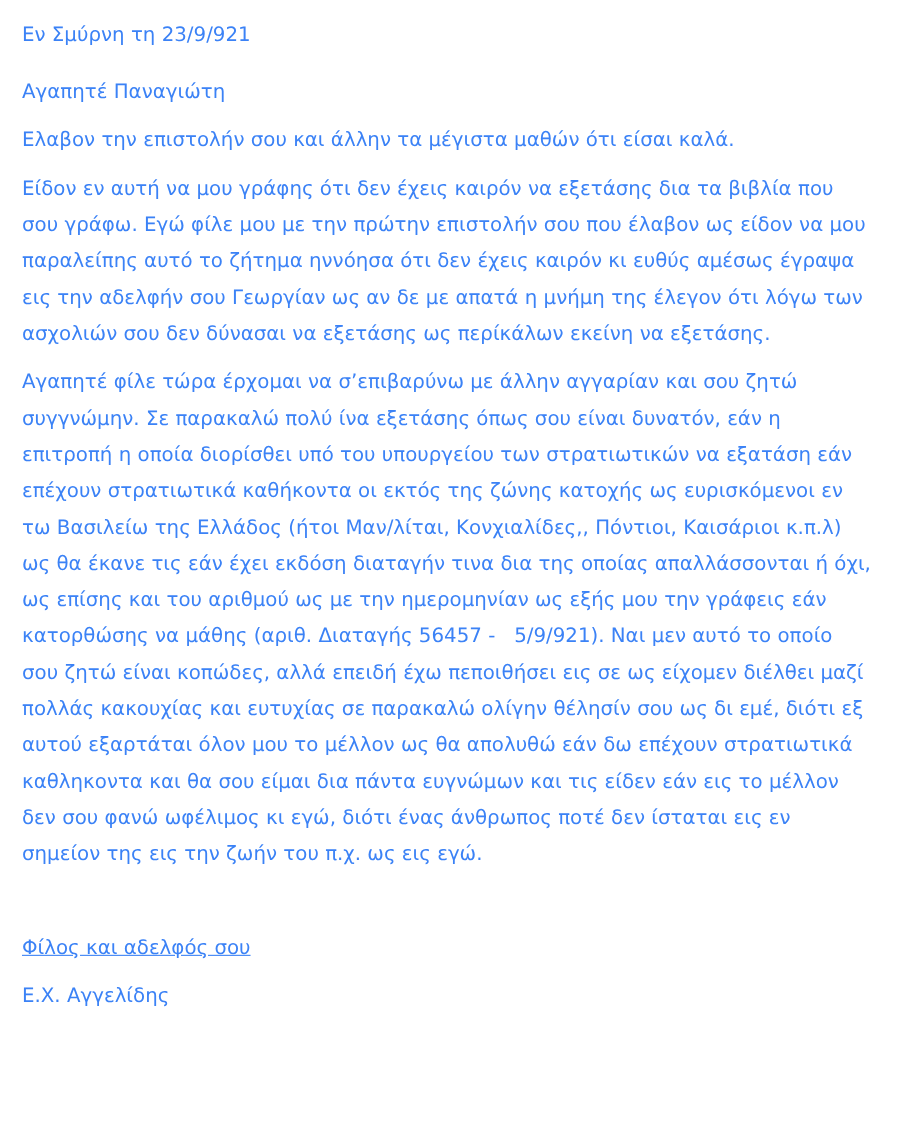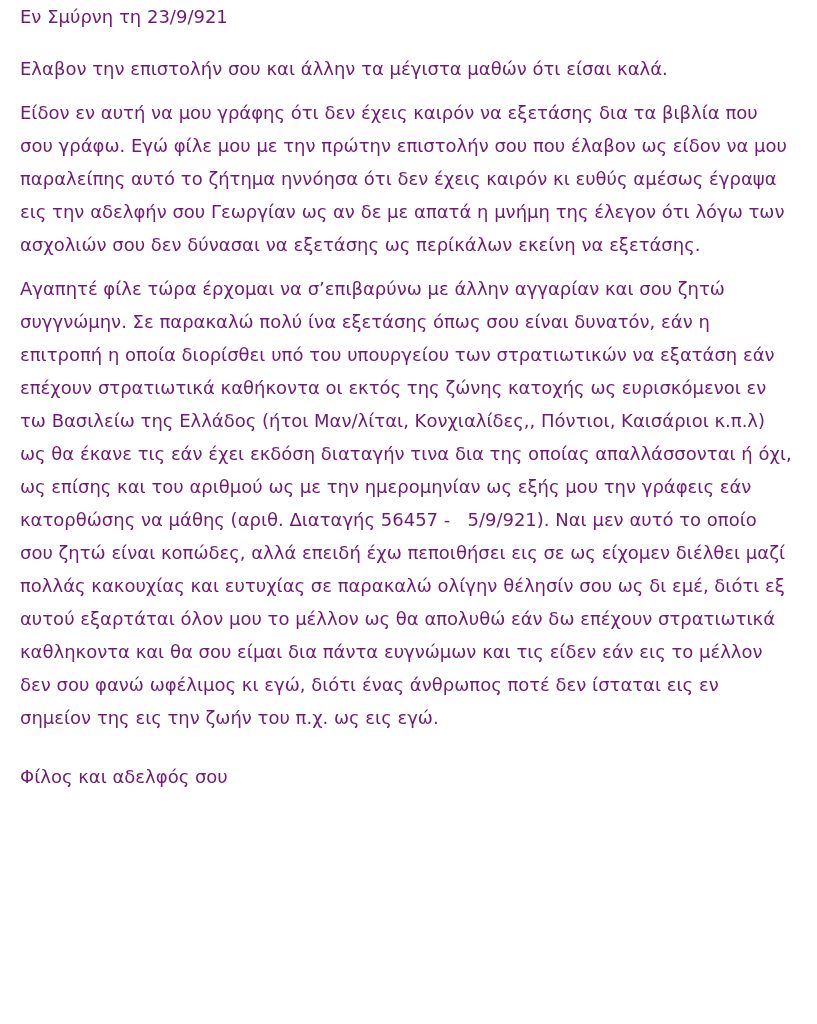--- a/index.html
+++ b/index.html
@@ -5,52 +5,55 @@
   html, body {
     margin: 0;
     padding: 0;
     background: #ffffff;
   }
   .page {
     width: 817px;
     height: 944px;
     box-sizing: border-box;
     background: #ffffff;
-    padding: 0 22px 0 20px;
+    padding: 15px 22px 0 20px;
     overflow: hidden;
     font-family: "DejaVu Sans", "Liberation Sans", sans-serif;
-    color: #701a75;
+    color: #3b82f6;
     font-size: 18px;
     line-height: 33px;
   }
   .para {
     margin: 0 0 11px 0;
     white-space: pre-wrap;
     text-align: left;
   }
   .dateline {
     margin-bottom: 19px;
   }
   .closing {
-    margin-top: 26px;
+    margin-top: 52px;
+    text-decoration: underline;
   }
   .sig-name {
     margin-top: 4px;
   }
 </style>
 </head>
 <body>
 
 <div class="page">
   <p class="para dateline">Εν Σμύρνη τη 23/9/921</p>
 
+  <p class="para">Αγαπητέ Παναγιώτη</p>
 
   <p class="para">Ελαβον την επιστολήν σου και άλλην τα μέγιστα μαθών ότι είσαι καλά.</p>
 
   <p class="para">Είδον εν αυτή να μου γράφης ότι δεν έχεις καιρόν να εξετάσης δια τα βιβλία που σου γράφω. Εγώ φίλε μου με την πρώτην επιστολήν σου που έλαβον ως είδον να μου παραλείπης αυτό το ζήτημα ηννόησα ότι δεν έχεις καιρόν κι ευθύς αμέσως έγραψα εις την αδελφήν σου Γεωργίαν ως αν δε με απατά η μνήμη της έλεγον ότι λόγω των ασχολιών σου δεν δύνασαι να εξετάσης ως περίκάλων εκείνη να εξετάσης.</p>
 
   <p class="para">Αγαπητέ φίλε τώρα έρχομαι να σ’επιβαρύνω με άλλην αγγαρίαν και σου ζητώ συγγνώμην. Σε παρακαλώ πολύ ίνα εξετάσης όπως σου είναι δυνατόν, εάν η επιτροπή η οποία διορίσθει υπό του υπουργείου των στρατιωτικών να εξατάση εάν επέχουν στρατιωτικά καθήκοντα οι εκτός της ζώνης κατοχής ως ευρισκόμενοι εν τω Βασιλείω της Ελλάδος (ήτοι Μαν/λίται, Κονχιαλίδες,, Πόντιοι, Καισάριοι κ.π.λ) ως θα έκανε τις εάν έχει εκδόση διαταγήν τινα δια της οποίας απαλλάσσονται ή όχι, ως επίσης και του αριθμού ως με την ημερομηνίαν ως εξής μου την γράφεις εάν κατορθώσης να μάθης (αριθ. Διαταγής 56457 -   5/9/921). Ναι μεν αυτό το οποίο σου ζητώ είναι κοπώδες, αλλά επειδή έχω πεποιθήσει εις σε ως είχομεν διέλθει μαζί πολλάς κακουχίας και ευτυχίας σε παρακαλώ ολίγην θέλησίν σου ως δι εμέ, διότι εξ αυτού εξαρτάται όλον μου το μέλλον ως θα απολυθώ εάν δω επέχουν στρατιωτικά καθληκοντα και θα σου είμαι δια πάντα ευγνώμων και τις είδεν εάν εις το μέλλον δεν σου φανώ ωφέλιμος κι εγώ, διότι ένας άνθρωπος ποτέ δεν ίσταται εις εν σημείον της εις την ζωήν του π.χ. ως εις εγώ.</p>
 
 
   <p class="para closing">Φίλος και αδελφός σου</p>
 
+  <p class="para sig-name">Ε.Χ. Αγγελίδης</p>
 
 </div>
 
 </body></html>

